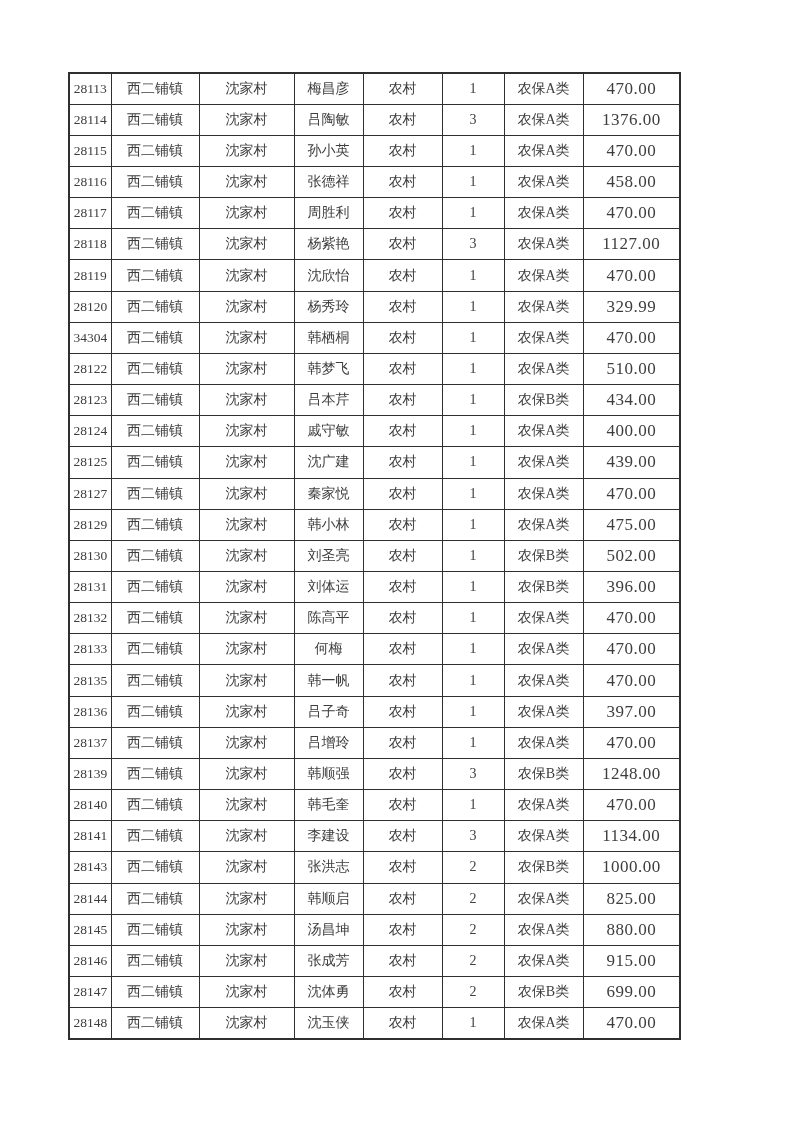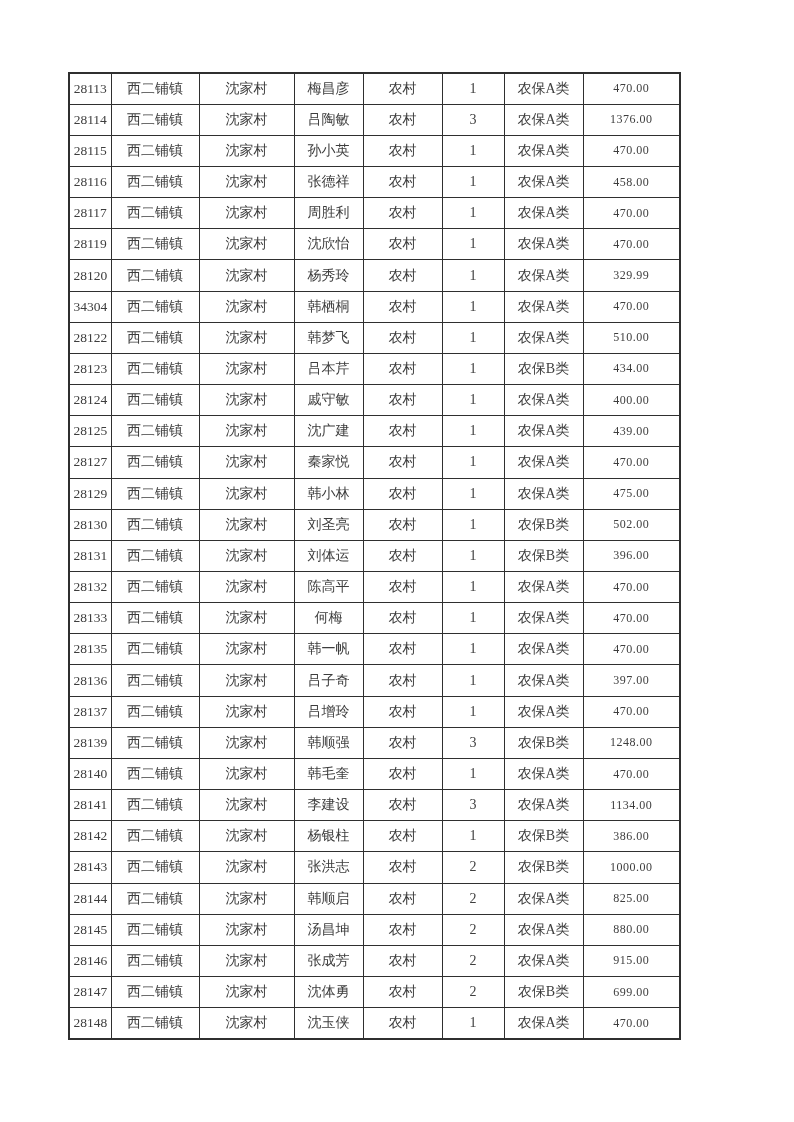--- a/index.html
+++ b/index.html
@@ -33,21 +33,21 @@
     font-size: 14px;
     padding: 0;
     overflow: hidden;
     white-space: nowrap;
     color: #3d3d3d;
   }
   .sheet-table tr {
     height: 26.88px;
   }
   td.col-0 { font-size: 13.5px; }
-  td.col-7 { font-size: 12px; letter-spacing: 0.5px; }
+  td.col-7 { font-size: 17px; letter-spacing: 0.5px; }
 </style>
 </head>
 <body>
 
 <div class="page">
   <table class="sheet-table">
     <colgroup>
       <col style="width:42px">
       <col style="width:88px">
       <col style="width:95px">
@@ -102,20 +102,30 @@
           <td class="col-0">28117</td>
           <td class="col-1">西二铺镇</td>
           <td class="col-2">沈家村</td>
           <td class="col-3">周胜利</td>
           <td class="col-4">农村</td>
           <td class="col-5">1</td>
           <td class="col-6">农保A类</td>
           <td class="col-7">470.00</td>
         </tr>
         <tr>
+          <td class="col-0">28118</td>
+          <td class="col-1">西二铺镇</td>
+          <td class="col-2">沈家村</td>
+          <td class="col-3">杨紫艳</td>
+          <td class="col-4">农村</td>
+          <td class="col-5">3</td>
+          <td class="col-6">农保A类</td>
+          <td class="col-7">1127.00</td>
+        </tr>
+        <tr>
           <td class="col-0">28119</td>
           <td class="col-1">西二铺镇</td>
           <td class="col-2">沈家村</td>
           <td class="col-3">沈欣怡</td>
           <td class="col-4">农村</td>
           <td class="col-5">1</td>
           <td class="col-6">农保A类</td>
           <td class="col-7">470.00</td>
         </tr>
         <tr>
@@ -290,30 +300,20 @@
         </tr>
         <tr>
           <td class="col-0">28141</td>
           <td class="col-1">西二铺镇</td>
           <td class="col-2">沈家村</td>
           <td class="col-3">李建设</td>
           <td class="col-4">农村</td>
           <td class="col-5">3</td>
           <td class="col-6">农保A类</td>
           <td class="col-7">1134.00</td>
-        </tr>
-        <tr>
-          <td class="col-0">28142</td>
-          <td class="col-1">西二铺镇</td>
-          <td class="col-2">沈家村</td>
-          <td class="col-3">杨银柱</td>
-          <td class="col-4">农村</td>
-          <td class="col-5">1</td>
-          <td class="col-6">农保B类</td>
-          <td class="col-7">386.00</td>
         </tr>
         <tr>
           <td class="col-0">28143</td>
           <td class="col-1">西二铺镇</td>
           <td class="col-2">沈家村</td>
           <td class="col-3">张洪志</td>
           <td class="col-4">农村</td>
           <td class="col-5">2</td>
           <td class="col-6">农保B类</td>
           <td class="col-7">1000.00</td>

